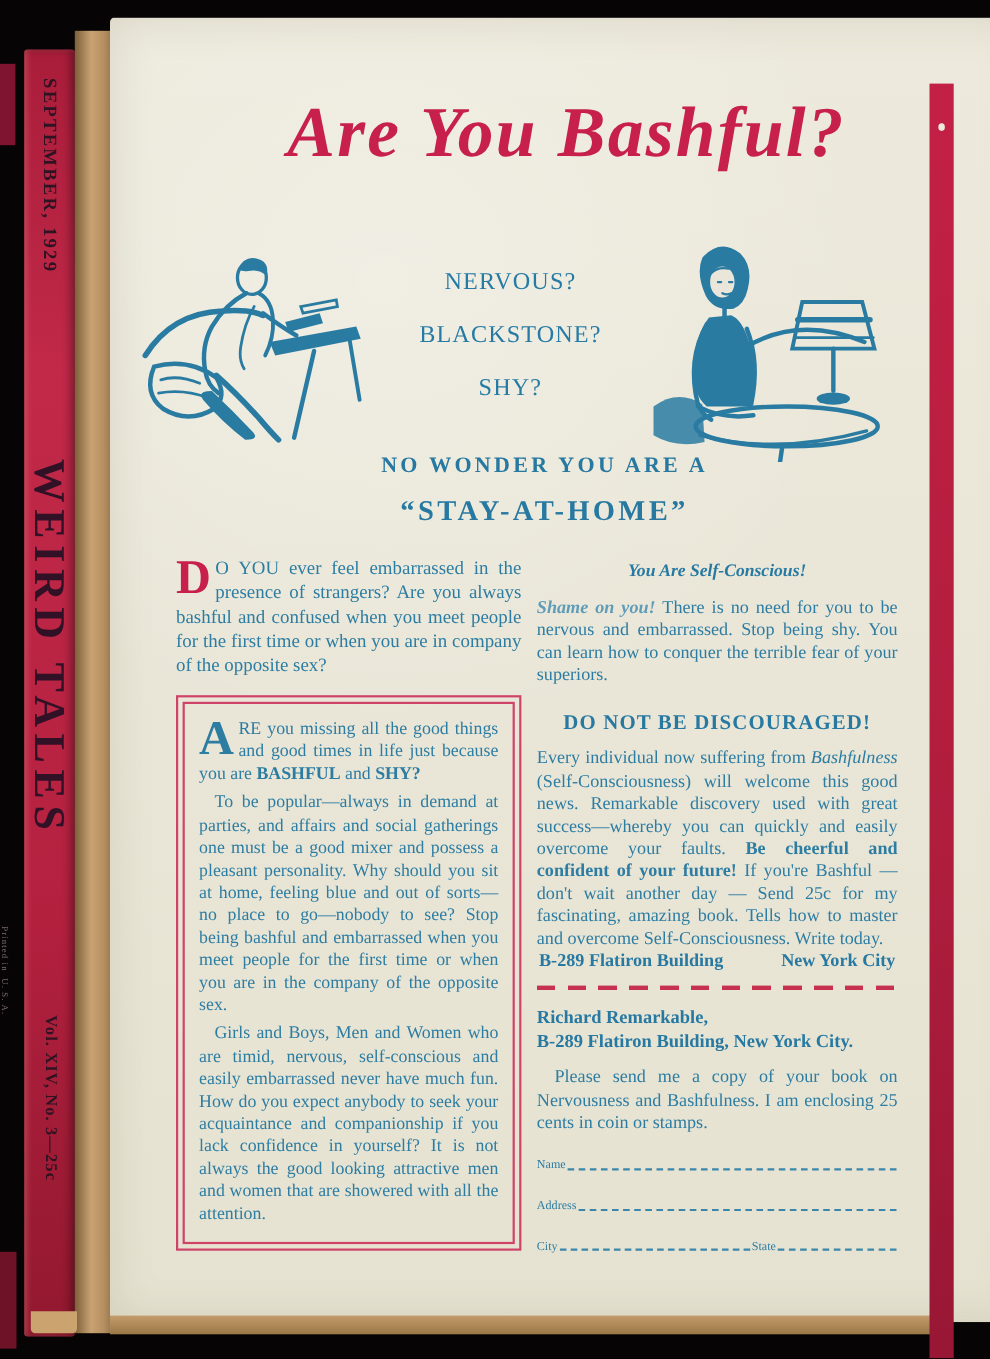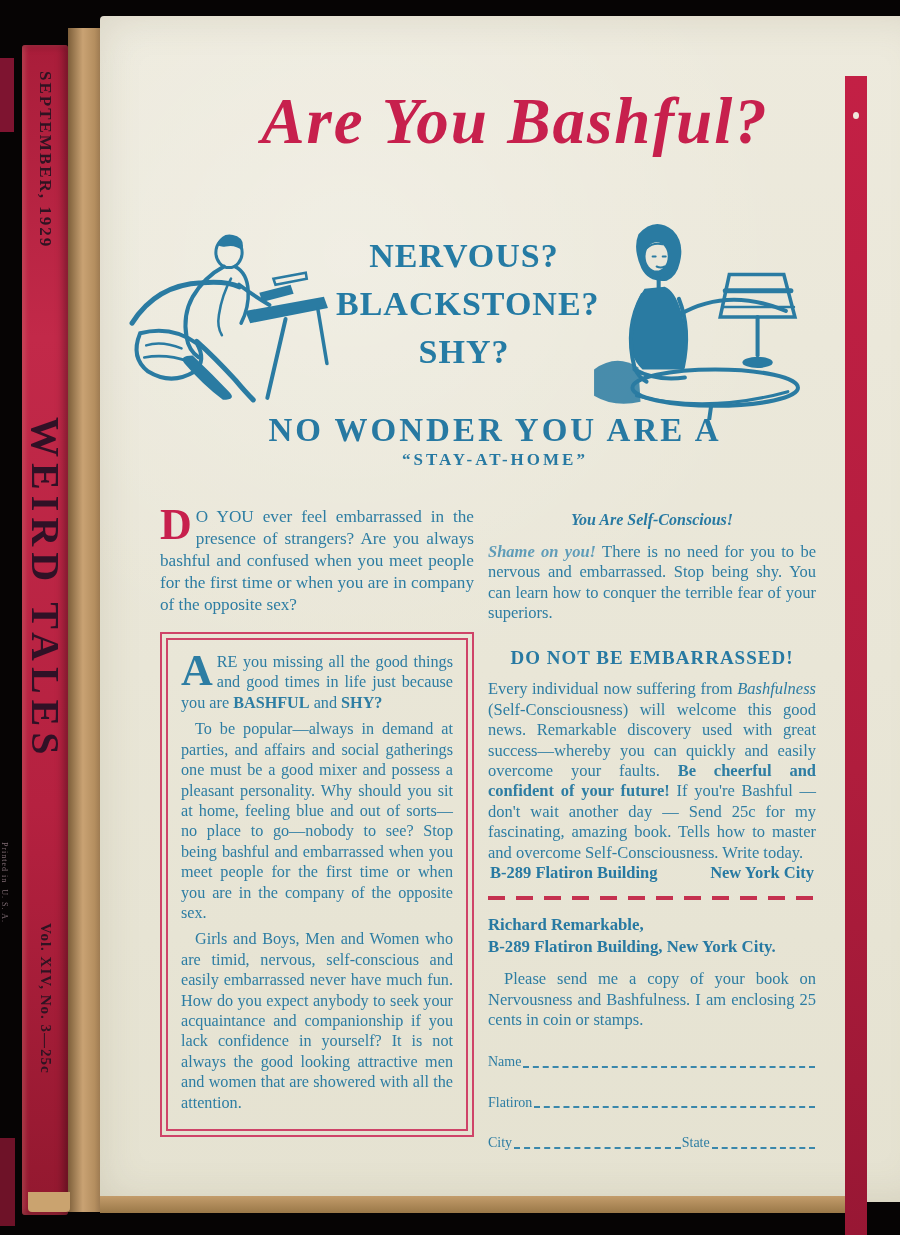--- a/index.html
+++ b/index.html
@@ -58,28 +58,28 @@
   }
   .ad-title{
     position:absolute;top:68px;left:0;right:0;text-align:center;
     font-style:italic;font-weight:bold;font-size:65px;letter-spacing:2px;color:var(--crimson);
   }
   .illus{position:absolute;}
   .illus-man{left:26px;top:198px;width:207px;height:192px;}
   .illus-woman{left:486px;top:202px;width:217px;height:202px;}
   .questions{
     position:absolute;left:236px;top:216px;width:256px;text-align:center;
-    font-weight:bold;font-size:34px;line-height:48px;letter-spacing:1px;color:#257ba4;
+    font-weight:normal;font-size:22px;line-height:48px;letter-spacing:1px;color:#257ba4;
   }
   .subtitle{
     position:absolute;left:0;right:40px;text-align:center;color:#2779a2;
     font-weight:bold;letter-spacing:3px;
   }
-  .subtitle.l1{top:396px;font-size:33px;}
-  .subtitle.l2{top:434px;font-size:17px;}
+  .subtitle.l1{top:396px;font-size:20px;}
+  .subtitle.l2{top:434px;font-size:26px;}
   
   .columns{
     position:absolute;left:60px;top:490px;width:656px;display:flex;gap:14px;
   }
   .col-left{width:314px;}
   .col-right{width:328px;}
   p.body{font-size:17.2px;line-height:1.28;text-align:justify;color:var(--teal);}
   .dropcap{float:left;font-weight:bold;font-size:44px;line-height:34px;padding:2px 4px 0 0;}
   .dropcap.red{color:var(--crimson);}
   .dropcap.blue{color:var(--teal);}
@@ -110,21 +110,21 @@
   .advertiser-address{
     display:flex;justify-content:space-between;font-weight:bold;font-size:16.5px;color:#2779a2;
     padding:0 2px;
   }
   .coupon-divider{
     height:4px;margin:12px 0 14px;
     background:repeating-linear-gradient(90deg,#c5314f 0 17px,transparent 17px 28px);
   }
   .recipient{font-weight:bold;font-size:16.8px;line-height:1.35;color:#2779a2;}
   .coupon-body{margin-top:10px;text-indent:16px;text-align:justify;color:var(--teal);}
-  .field-row{display:flex;align-items:flex-end;margin-top:23px;font-size:14px;color:var(--teal);}
+  .field-row{display:flex;align-items:flex-end;margin-top:23px;font-size:11px;color:var(--teal);}
   .field-label{flex:none;}
   .dash-fill{flex:1;border-bottom:2px dashed #3a87ab;margin:0 1px 3px 2px;height:1px;}
   .dash-fill.short{flex:0.62;}
   svg .ink{stroke:var(--teal-ink);}
 </style>
 </head>
 <body>
 
 <div class="scan">
 
@@ -215,42 +215,42 @@
             <p>Girls and Boys, Men and Women who are timid, nervous, self-conscious and easily embarrassed never have much fun. How do you expect anybody to seek your acquaintance and companionship if you lack confidence in yourself? It is not always the good looking attractive men and women that are showered with all the attention.</p>
           </div>
         </div>
       </div>
 
       <div class="col-right">
         <div class="h-selfconscious">You Are Self-Conscious!</div>
 
         <p class="rbody"><span class="faded-lead">Shame on you!</span><span> There is no need for you to be nervous and embarrassed.  Stop being shy.  You can learn how to conquer the terrible fear of your superiors.</span></p>
 
-        <div class="h-discouraged">DO NOT BE EMBARRASSED!</div>
+        <div class="h-discouraged">DO NOT BE DISCOURAGED!</div>
 
         <p class="rbody"><span>Every individual now suffering from </span><span style="font-style:italic">Bashfulness</span><span> (Self-Consciousness) will welcome this good news.  Remarkable discovery used with great success—whereby you can quickly and easily overcome your faults. </span><span class="bold">Be cheerful and confident of your future!</span><span>  If you're Bashful — don't wait another day — Send 25c for my fascinating, amazing book.  Tells how to master and overcome Self-Consciousness.  Write today.</span></p>
 
         <div class="advertiser-address">
           <span>B-289 Flatiron Building</span>
           <span>New York City</span>
         </div>
 
         <div class="coupon-divider"></div>
 
         <div class="coupon">
           <div class="recipient">Richard Remarkable,</div>
           <div class="recipient">B-289 Flatiron Building, New York City.</div>
           <p class="rbody coupon-body">Please send me a copy of your book on Nervousness and Bashfulness.  I am enclosing 25 cents in coin or stamps.</p>
 
           <div class="field-row">
             <span class="field-label">Name</span>
             <span class="dash-fill"></span>
           </div>
           <div class="field-row">
-            <span class="field-label">Flatiron</span>
+            <span class="field-label">Address</span>
             <span class="dash-fill"></span>
           </div>
           <div class="field-row">
             <span class="field-label">City</span>
             <span class="dash-fill"></span>
             <span class="field-label">State</span>
             <span class="dash-fill short"></span>
           </div>
         </div>
       </div>

